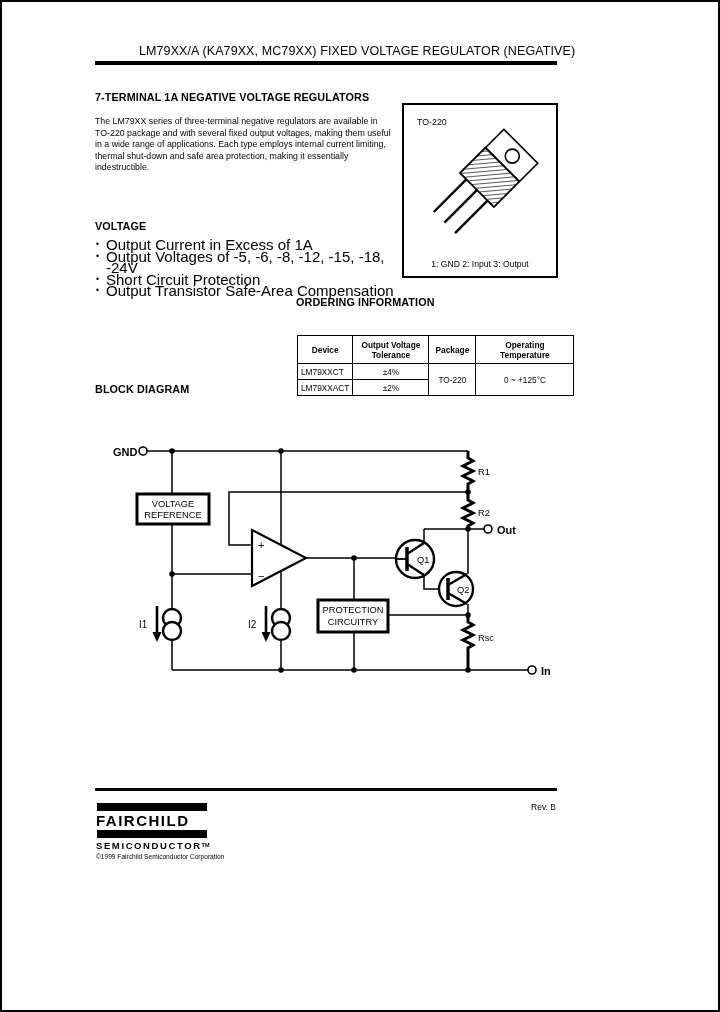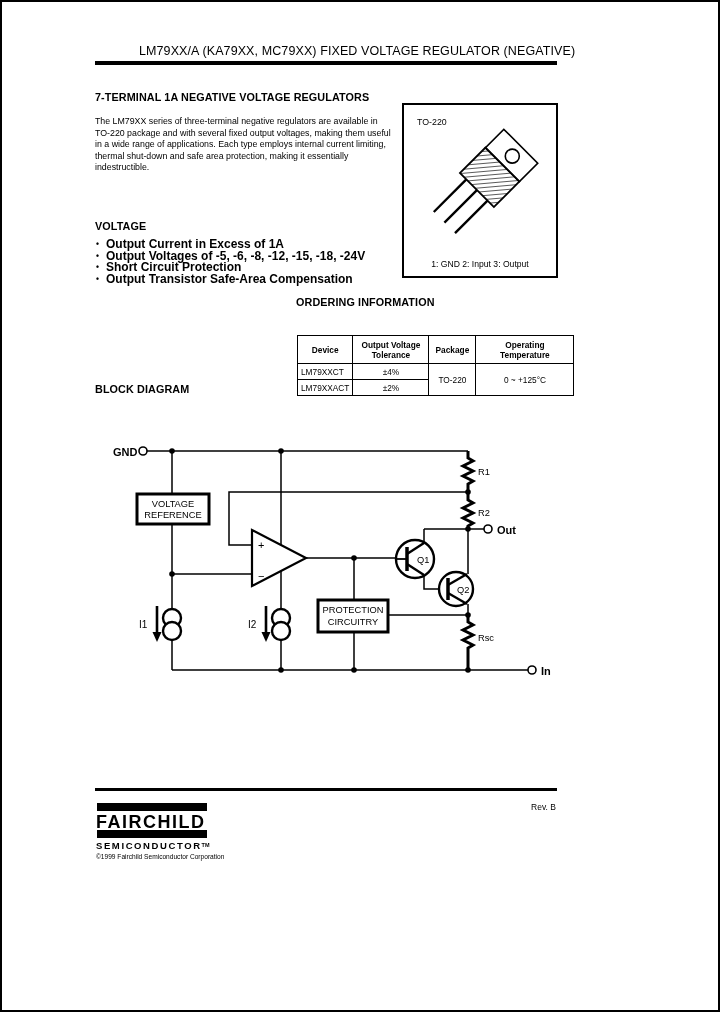--- a/index.html
+++ b/index.html
@@ -12,35 +12,35 @@
   .doc-title{left:95px;top:44px;width:500px;font-size:12.5px;font-weight:normal;letter-spacing:0.1px;margin-left:44px;}
   .title-rule{left:95px;top:61px;width:462px;height:4px;background:#000;}
   .h2{font-size:10.8px;font-weight:bold;letter-spacing:0.1px;}
   .intro-heading{left:95px;top:91px;width:320px;}
   .intro-body{left:95px;top:116px;width:296px;font-size:8.8px;line-height:11.6px;}
   .pkg-box{left:402px;top:103px;width:156px;height:175px;border:2px solid #000;box-sizing:border-box;}
   .pkg-label{position:absolute;left:13px;top:12px;font-size:8.8px;}
   .pkg-svg{position:absolute;left:14px;top:22px;}
   .pkg-caption{position:absolute;left:0;right:0;bottom:7px;text-align:center;font-size:8.6px;}
   .features-heading{left:95px;top:220px;}
-  .features-list{left:95px;top:239px;width:300px;font-size:12px;line-height:11.6px;font-weight:bold;}
+  .features-list{left:95px;top:239px;width:300px;font-size:15px;line-height:11.6px;}
   .feature-item{position:relative;padding-left:11px;}
   .feature-item::before{content:"\2022";position:absolute;left:1px;top:0;font-size:8.6px;}
   .ordering-heading{left:296px;top:296px;text-align:right;}
   .ordering-table{left:297px;top:315px;border-collapse:collapse;table-layout:fixed;font-size:8.3px;margin-top:20px;}
   .ordering-table th,.ordering-table td{border:1.4px solid #000;padding:0 3px;text-align:center;vertical-align:middle;}
   .ordering-table th{font-weight:bold;height:27px;line-height:10px;}
   .ordering-table td{height:15px;}
   .ordering-table td.dev{text-align:left;}
   .block-heading{left:95px;top:377px;margin-top:6px;}
   .diagram{left:95px;top:430px;}
   svg text{font-family:"Liberation Sans", sans-serif;}
   .footer-rule{left:95px;top:788px;width:462px;height:3px;background:#000;}
   .logo-bar{left:97px;width:110px;height:8px;background:#000;}
-  .logo-word{left:96px;top:812px;width:114px;font-size:18px;font-weight:bold;letter-spacing:1.5px;}
+  .logo-word{left:96px;top:812px;width:114px;font-size:15px;font-weight:bold;letter-spacing:1.5px;}
   .logo-sub{left:96px;top:840px;font-size:9.5px;font-weight:bold;letter-spacing:1.6px;}
   .logo-tm{font-size:5.5px;vertical-align:2px;letter-spacing:0;}
   .copyright{left:96px;top:853px;font-size:6.6px;}
   .rev{left:470px;top:802px;width:86px;text-align:right;font-size:8.5px;}
 </style>
 </head>
 <body>
 
 <div class="frame"></div>
 

